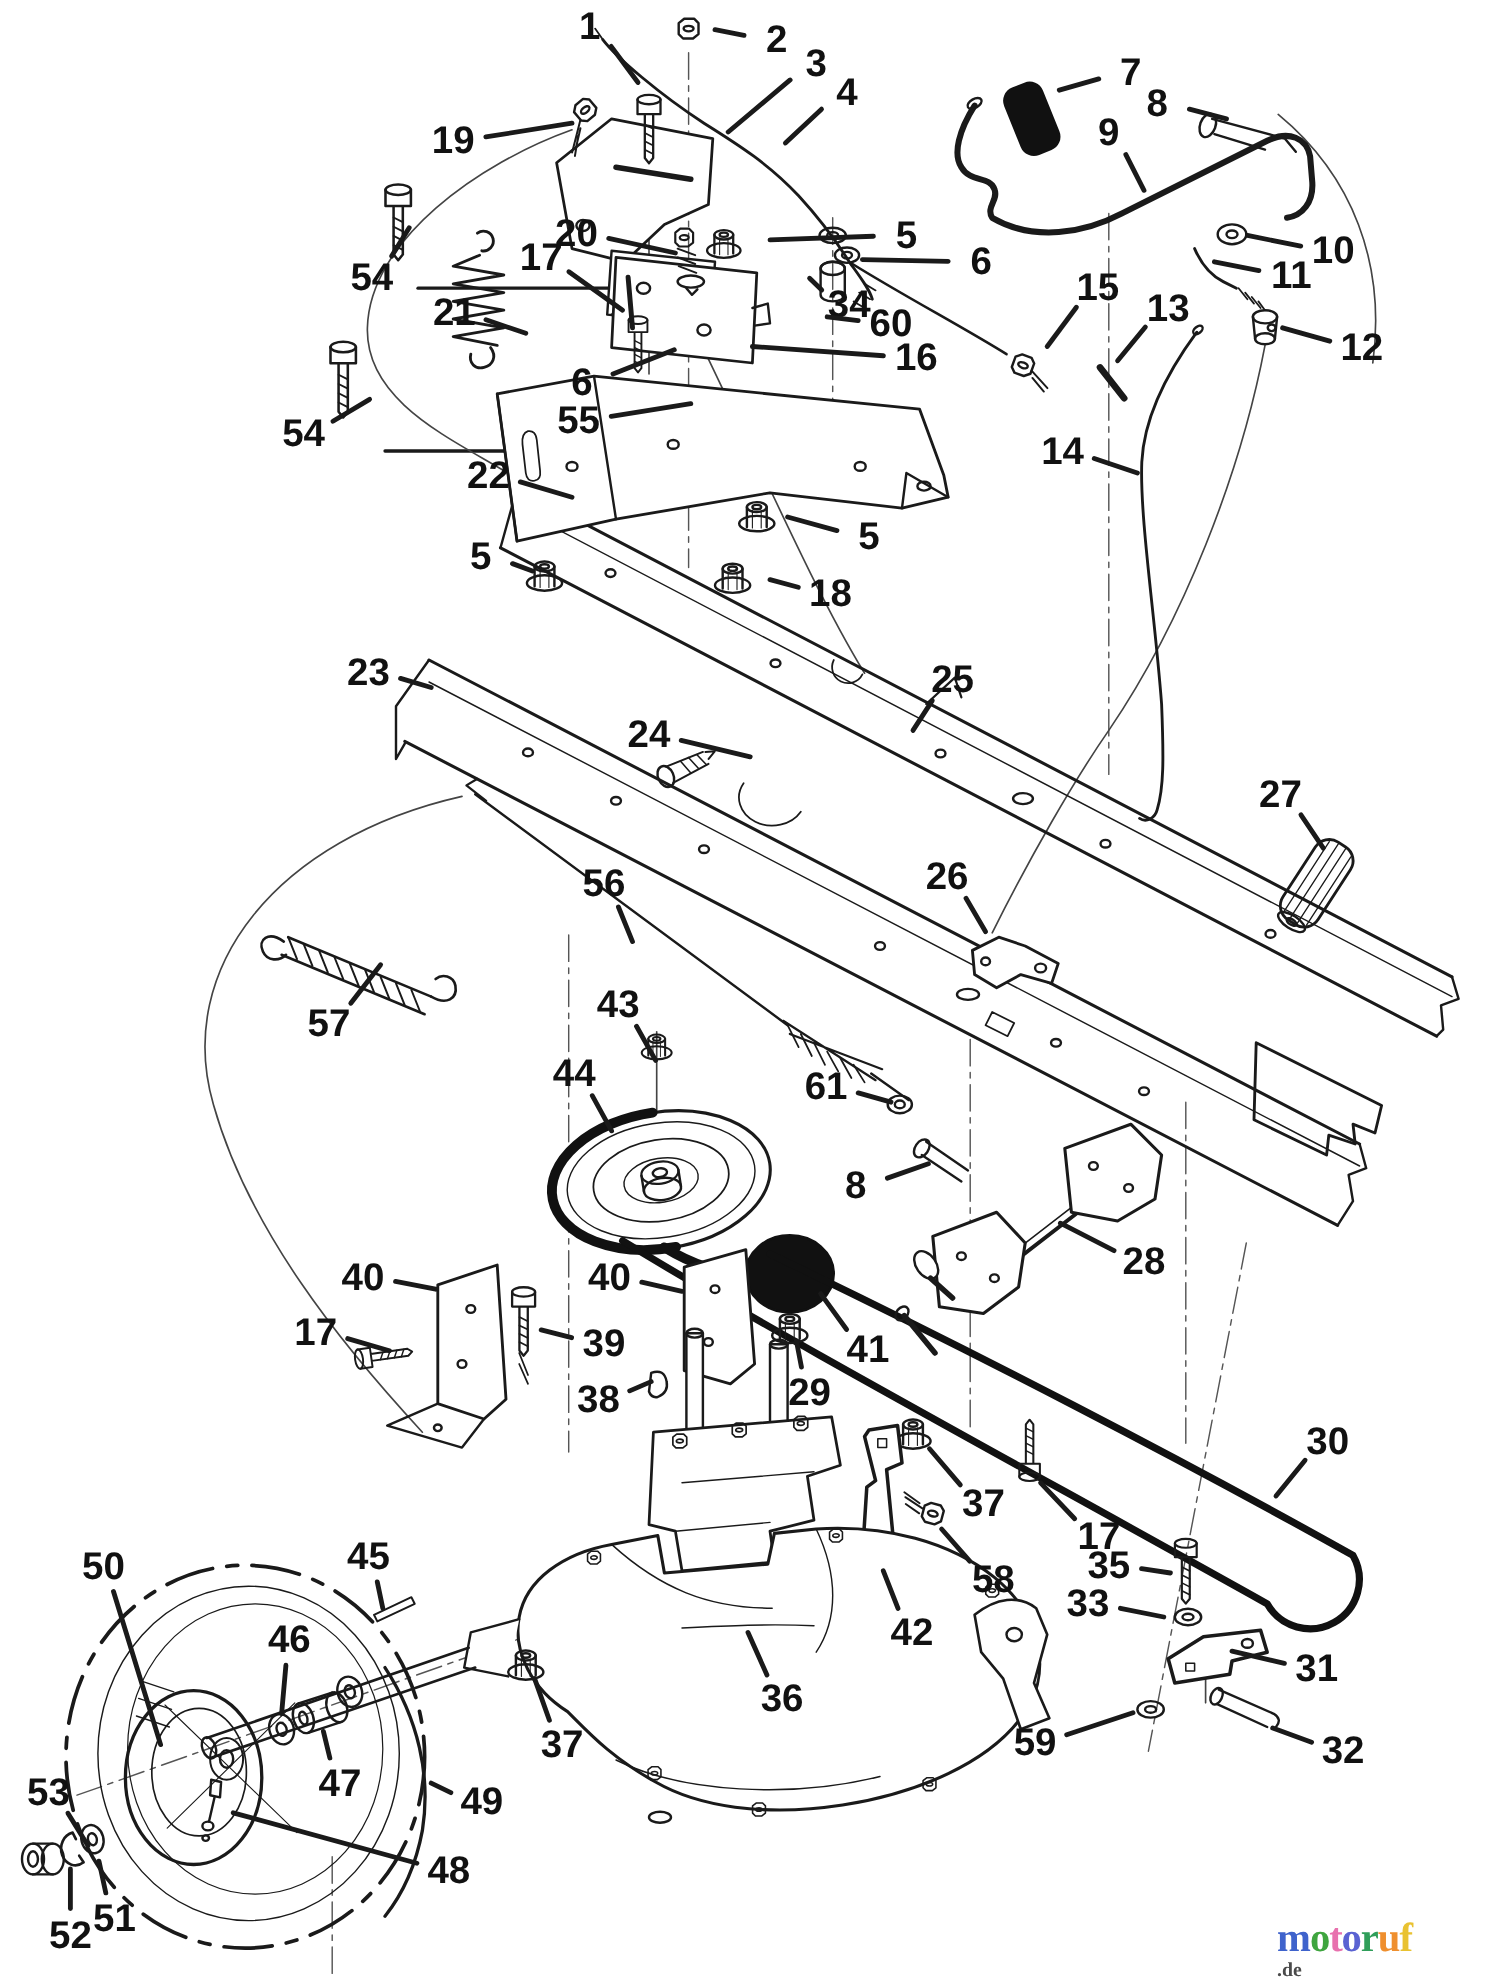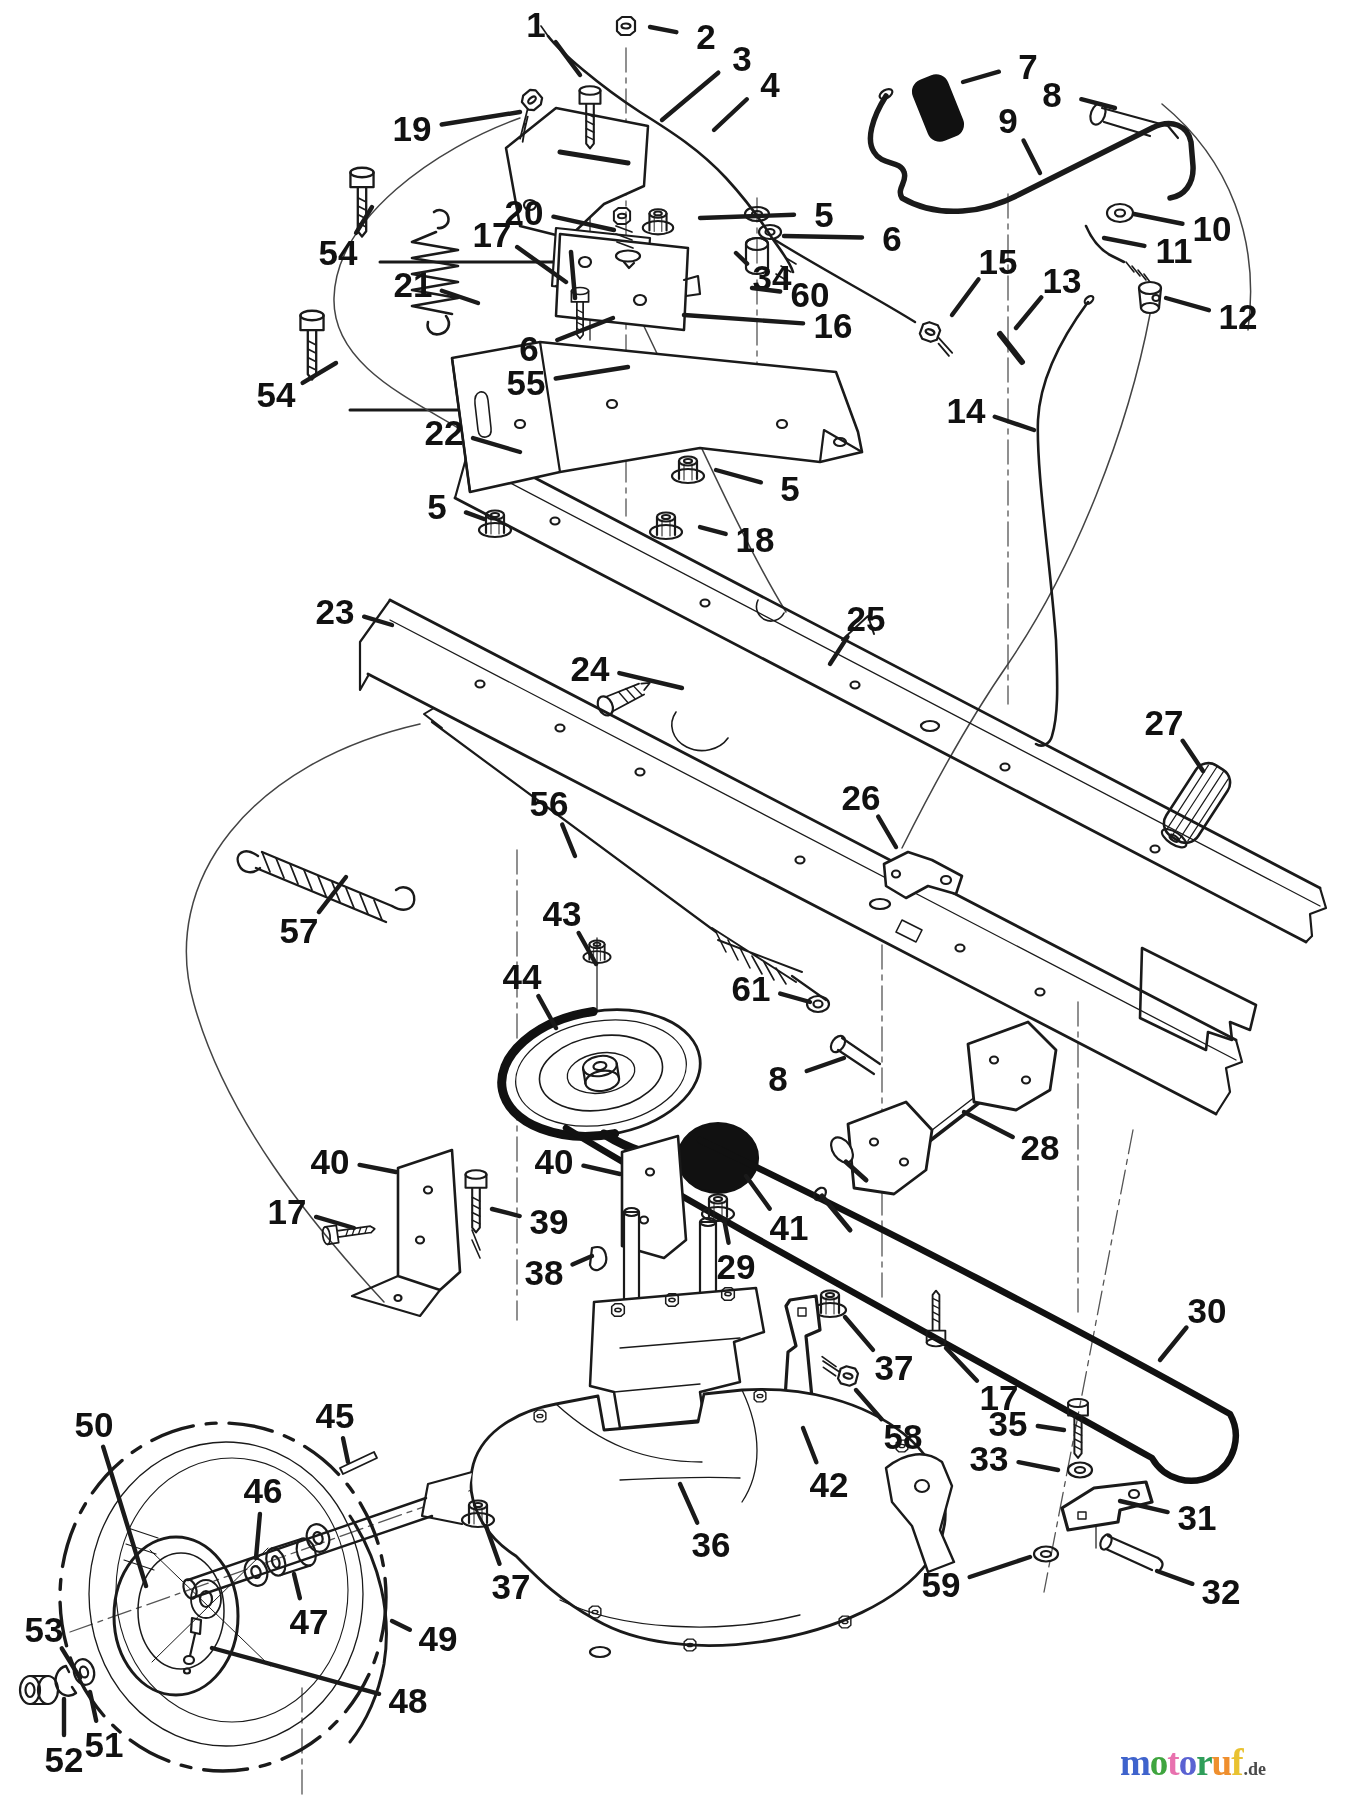--- a/index.html
+++ b/index.html
@@ -1,21 +1,21 @@
 <!DOCTYPE html>
 <html><head>
 <meta charset="utf-8">
 <style>
   html,body{margin:0;padding:0;background:#ffffff;}
   .canvas{position:relative;width:1357px;height:1800px;background:#ffffff;overflow:hidden;
           font-family:"Liberation Sans",sans-serif;}
   .canvas svg{position:absolute;left:0;top:0;}
   .callout-text{font-family:"Liberation Sans",sans-serif;font-weight:bold;font-size:35px;fill:#111;}
-  .logo{position:absolute;left:1120px;top:1744px;display:flex;align-items:baseline;
-        font-family:"Liberation Serif",serif;font-weight:700;font-size:37px;letter-spacing:-1px;line-height:1;}
+  .logo{position:absolute;left:1160px;top:1744px;display:flex;align-items:baseline;
+        font-family:"Liberation Serif",serif;font-weight:700;font-size:37px;letter-spacing:-1px;line-height:1;flex-direction:column;}
   .logo .suffix{font-size:18px;font-weight:700;letter-spacing:0;margin-left:1px;}
 </style>
 </head>
 <body>
 
 <div class="canvas">
 <svg width="1357" height="1800" viewBox="0 0 1357 1800">
 <defs>
   <g id="fnut">
     <ellipse cx="0" cy="6" rx="16" ry="7"></ellipse>

